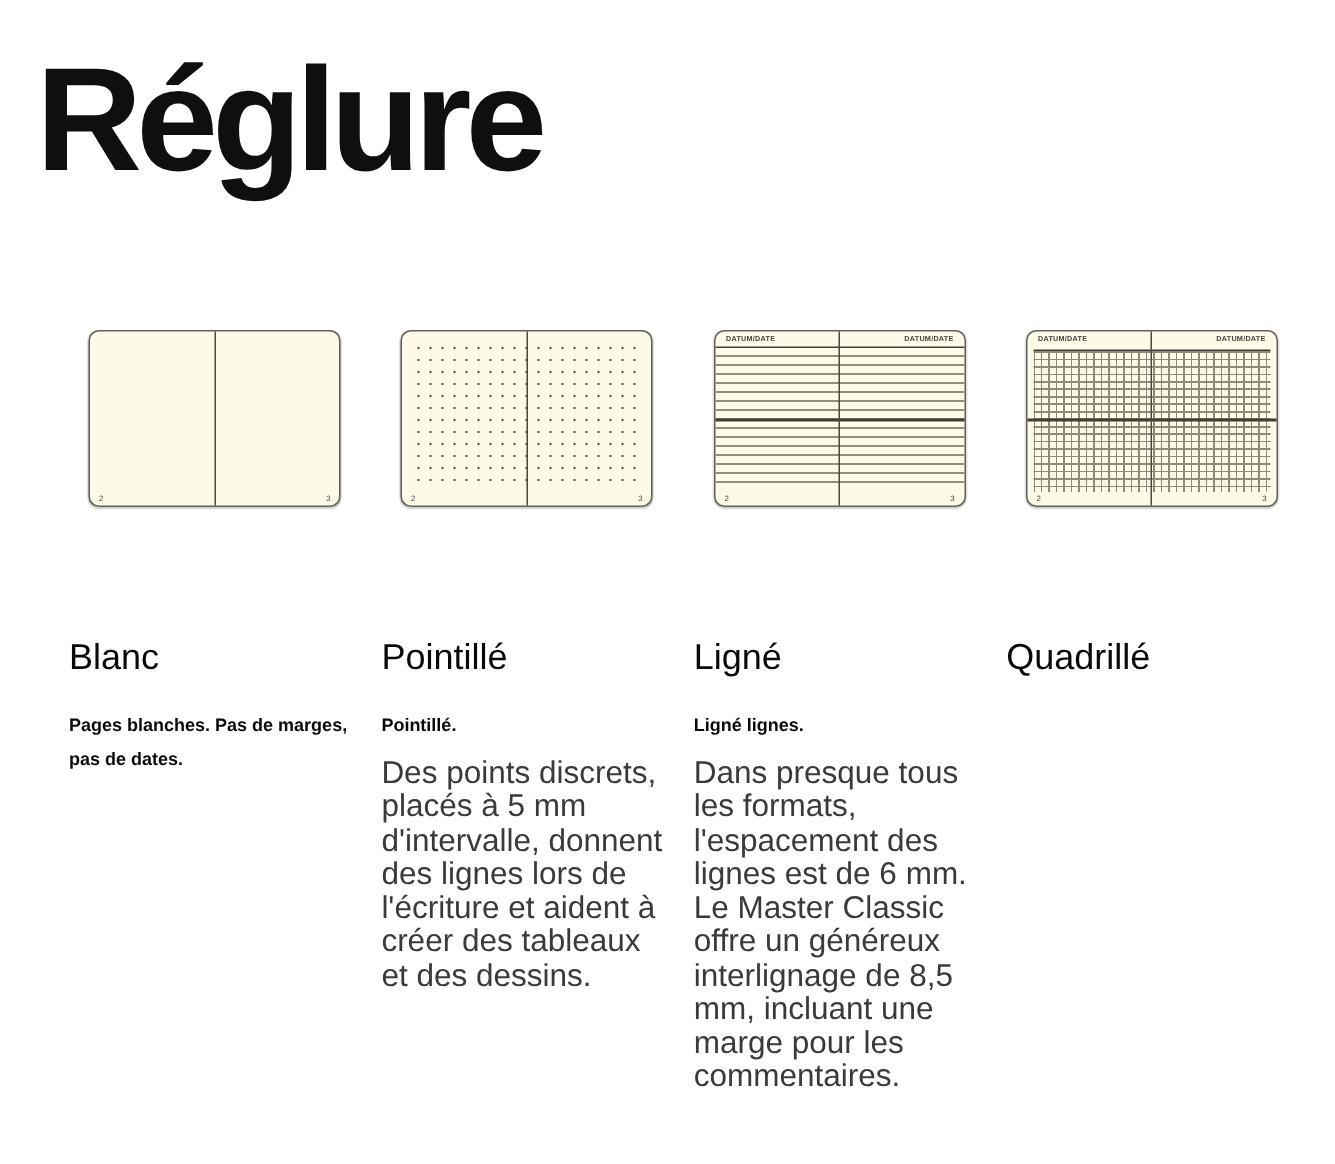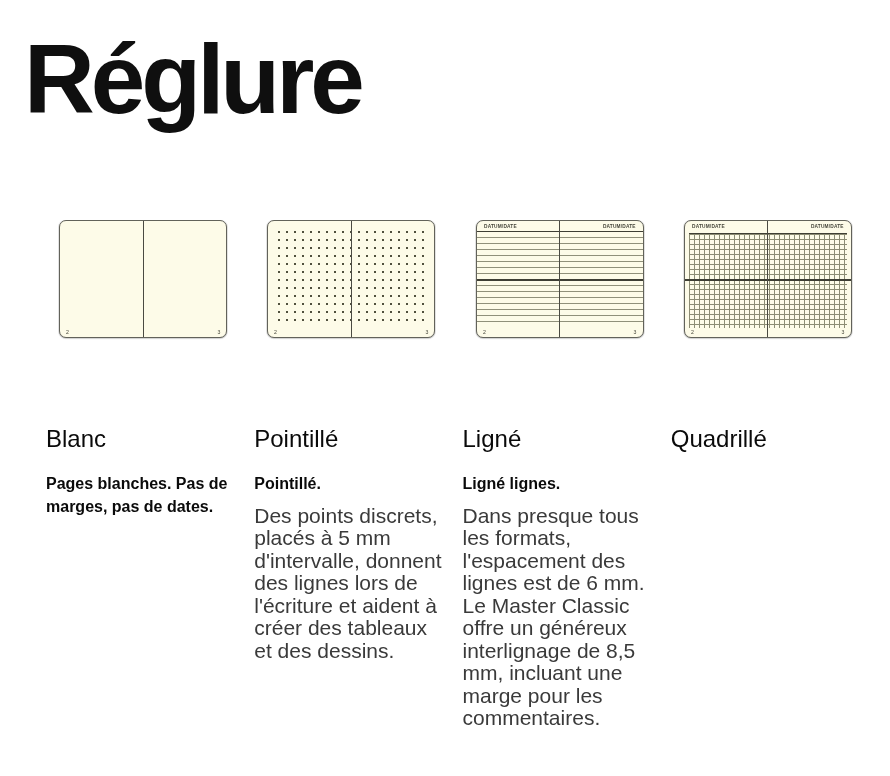--- a/index.html
+++ b/index.html
@@ -92,21 +92,21 @@
   
   .col h2 {
     margin-top: 87px;
     font-size: 24px;
     line-height: 1.2;
     font-weight: 400;
     color: var(--heading, #0a0a0a);
   }
   .col .subtitle {
     margin-top: 18px;
-    font-size: 16px;
+    font-size: 12px;
     line-height: 23px;
     font-weight: 700;
     color: var(--heading, #0a0a0a);
   }
   .col .body {
     margin-top: 10px;
     font-size: 21px;
     line-height: 22.5px;
     font-weight: 400;
     color: var(--body, #3a3a3a);

